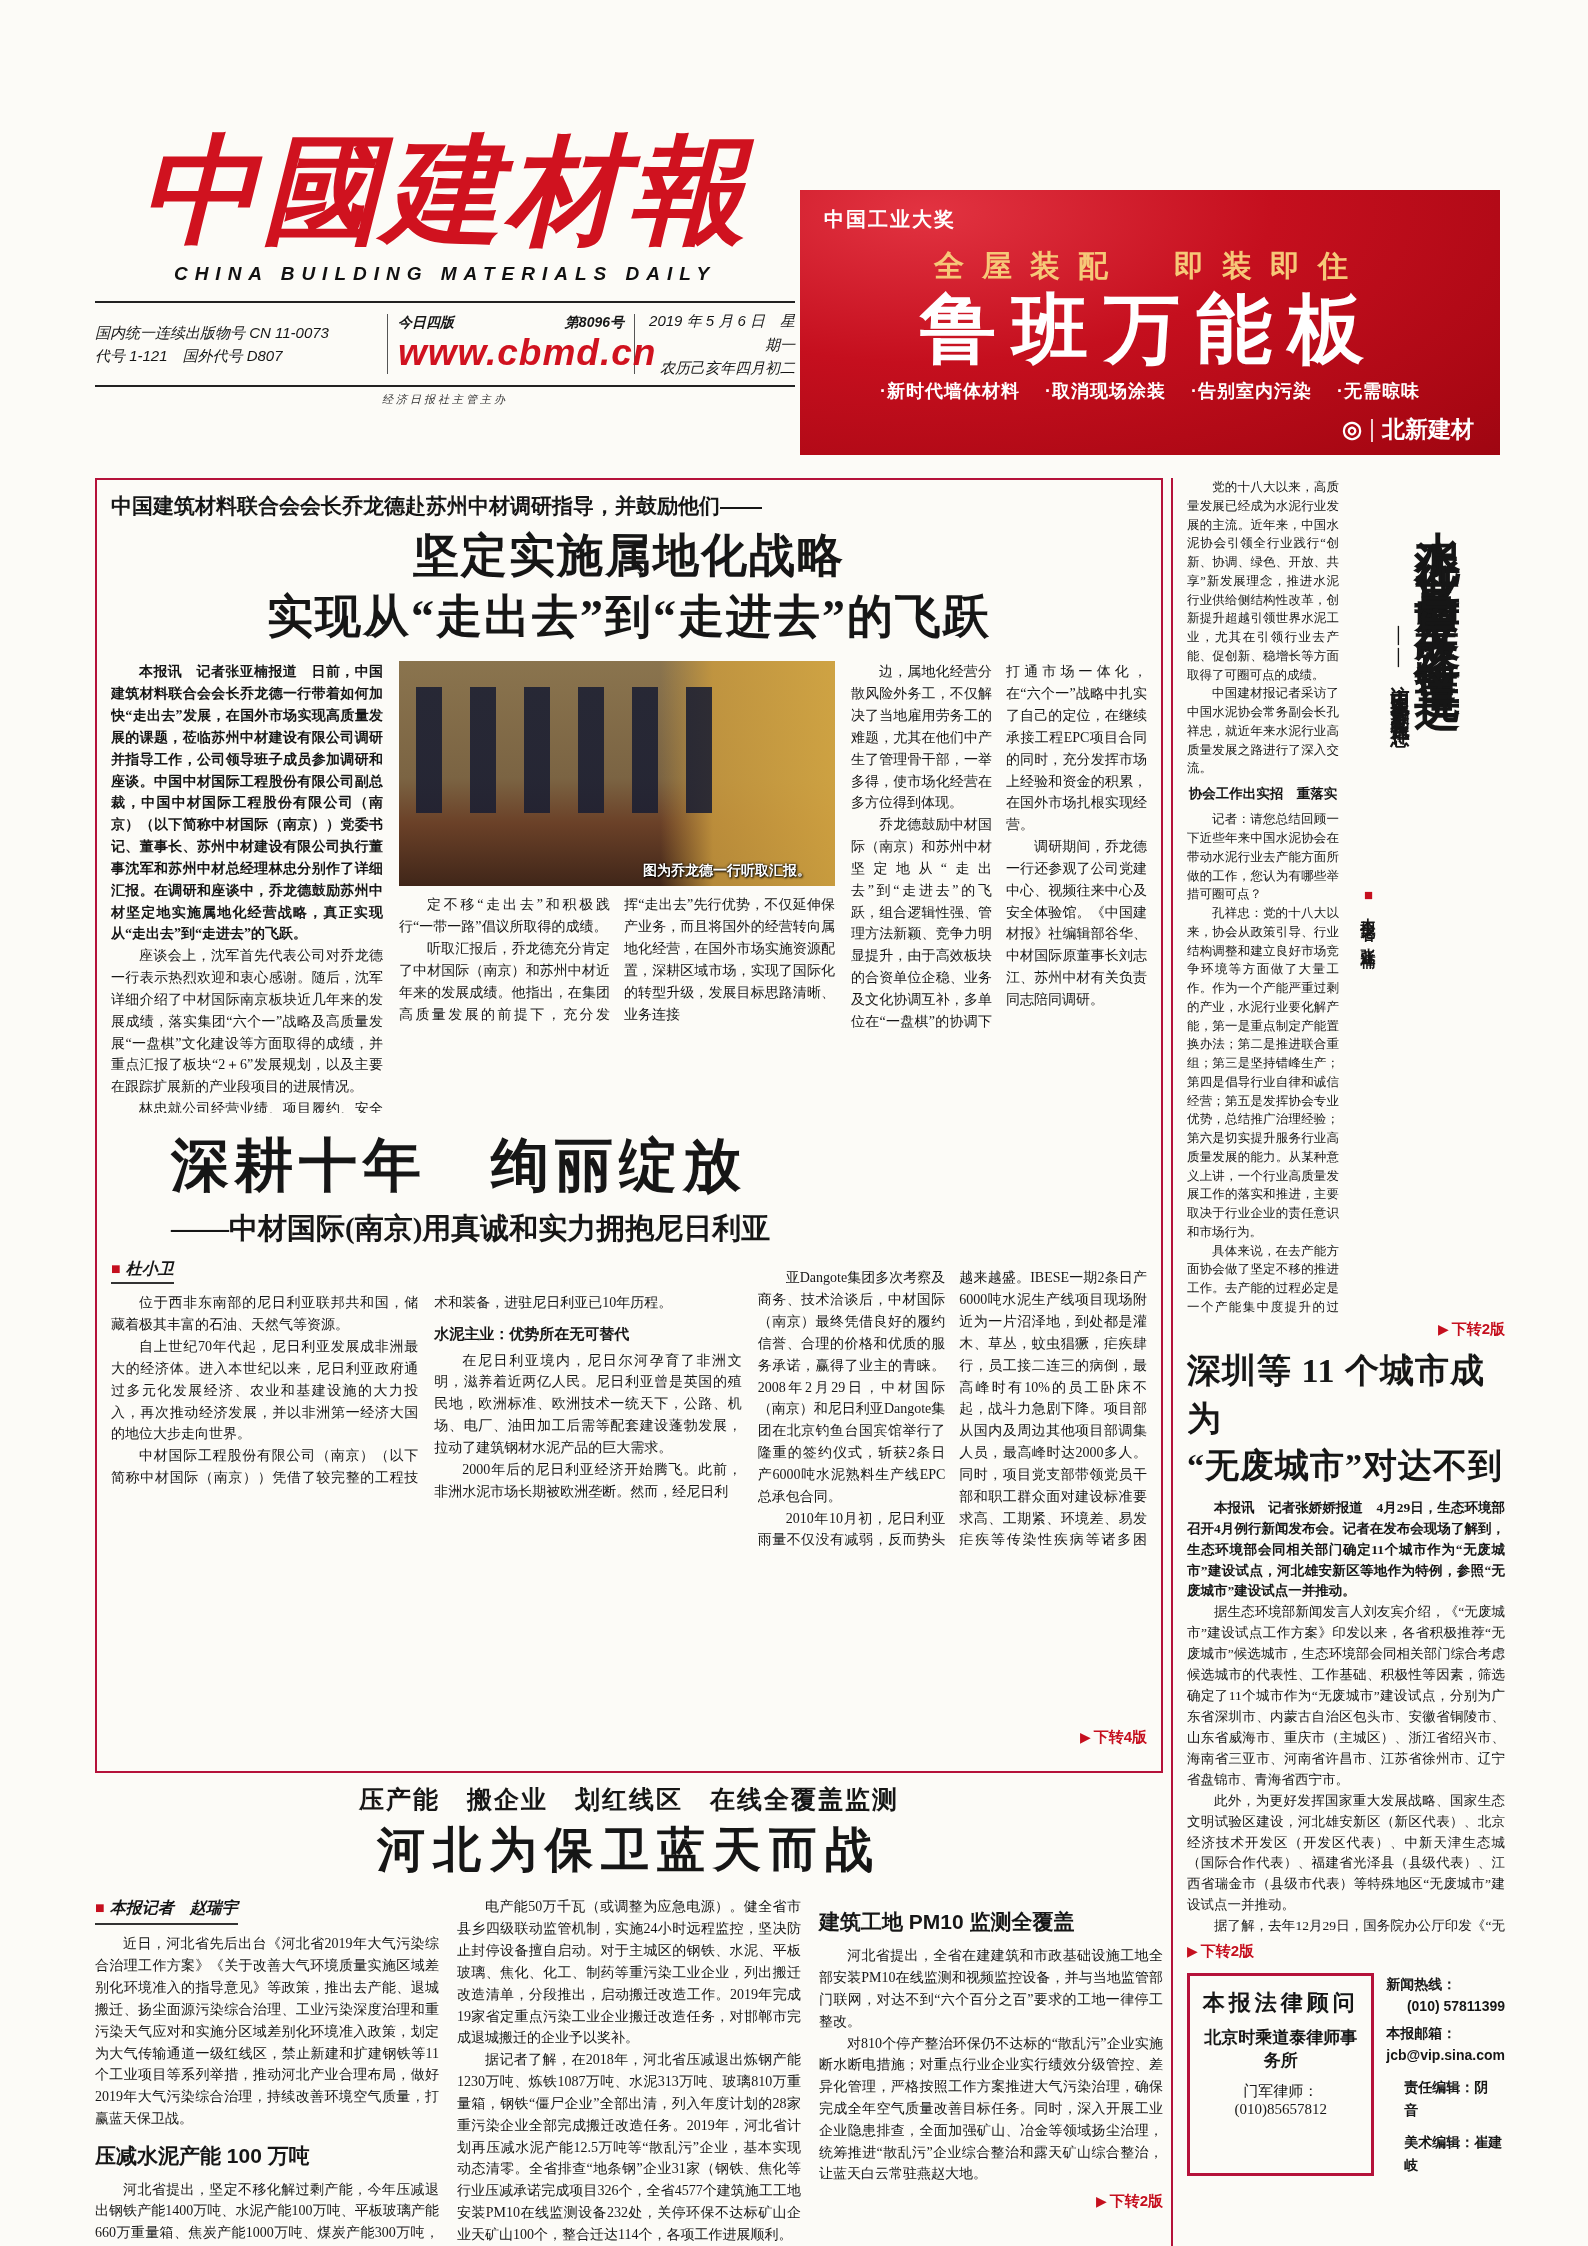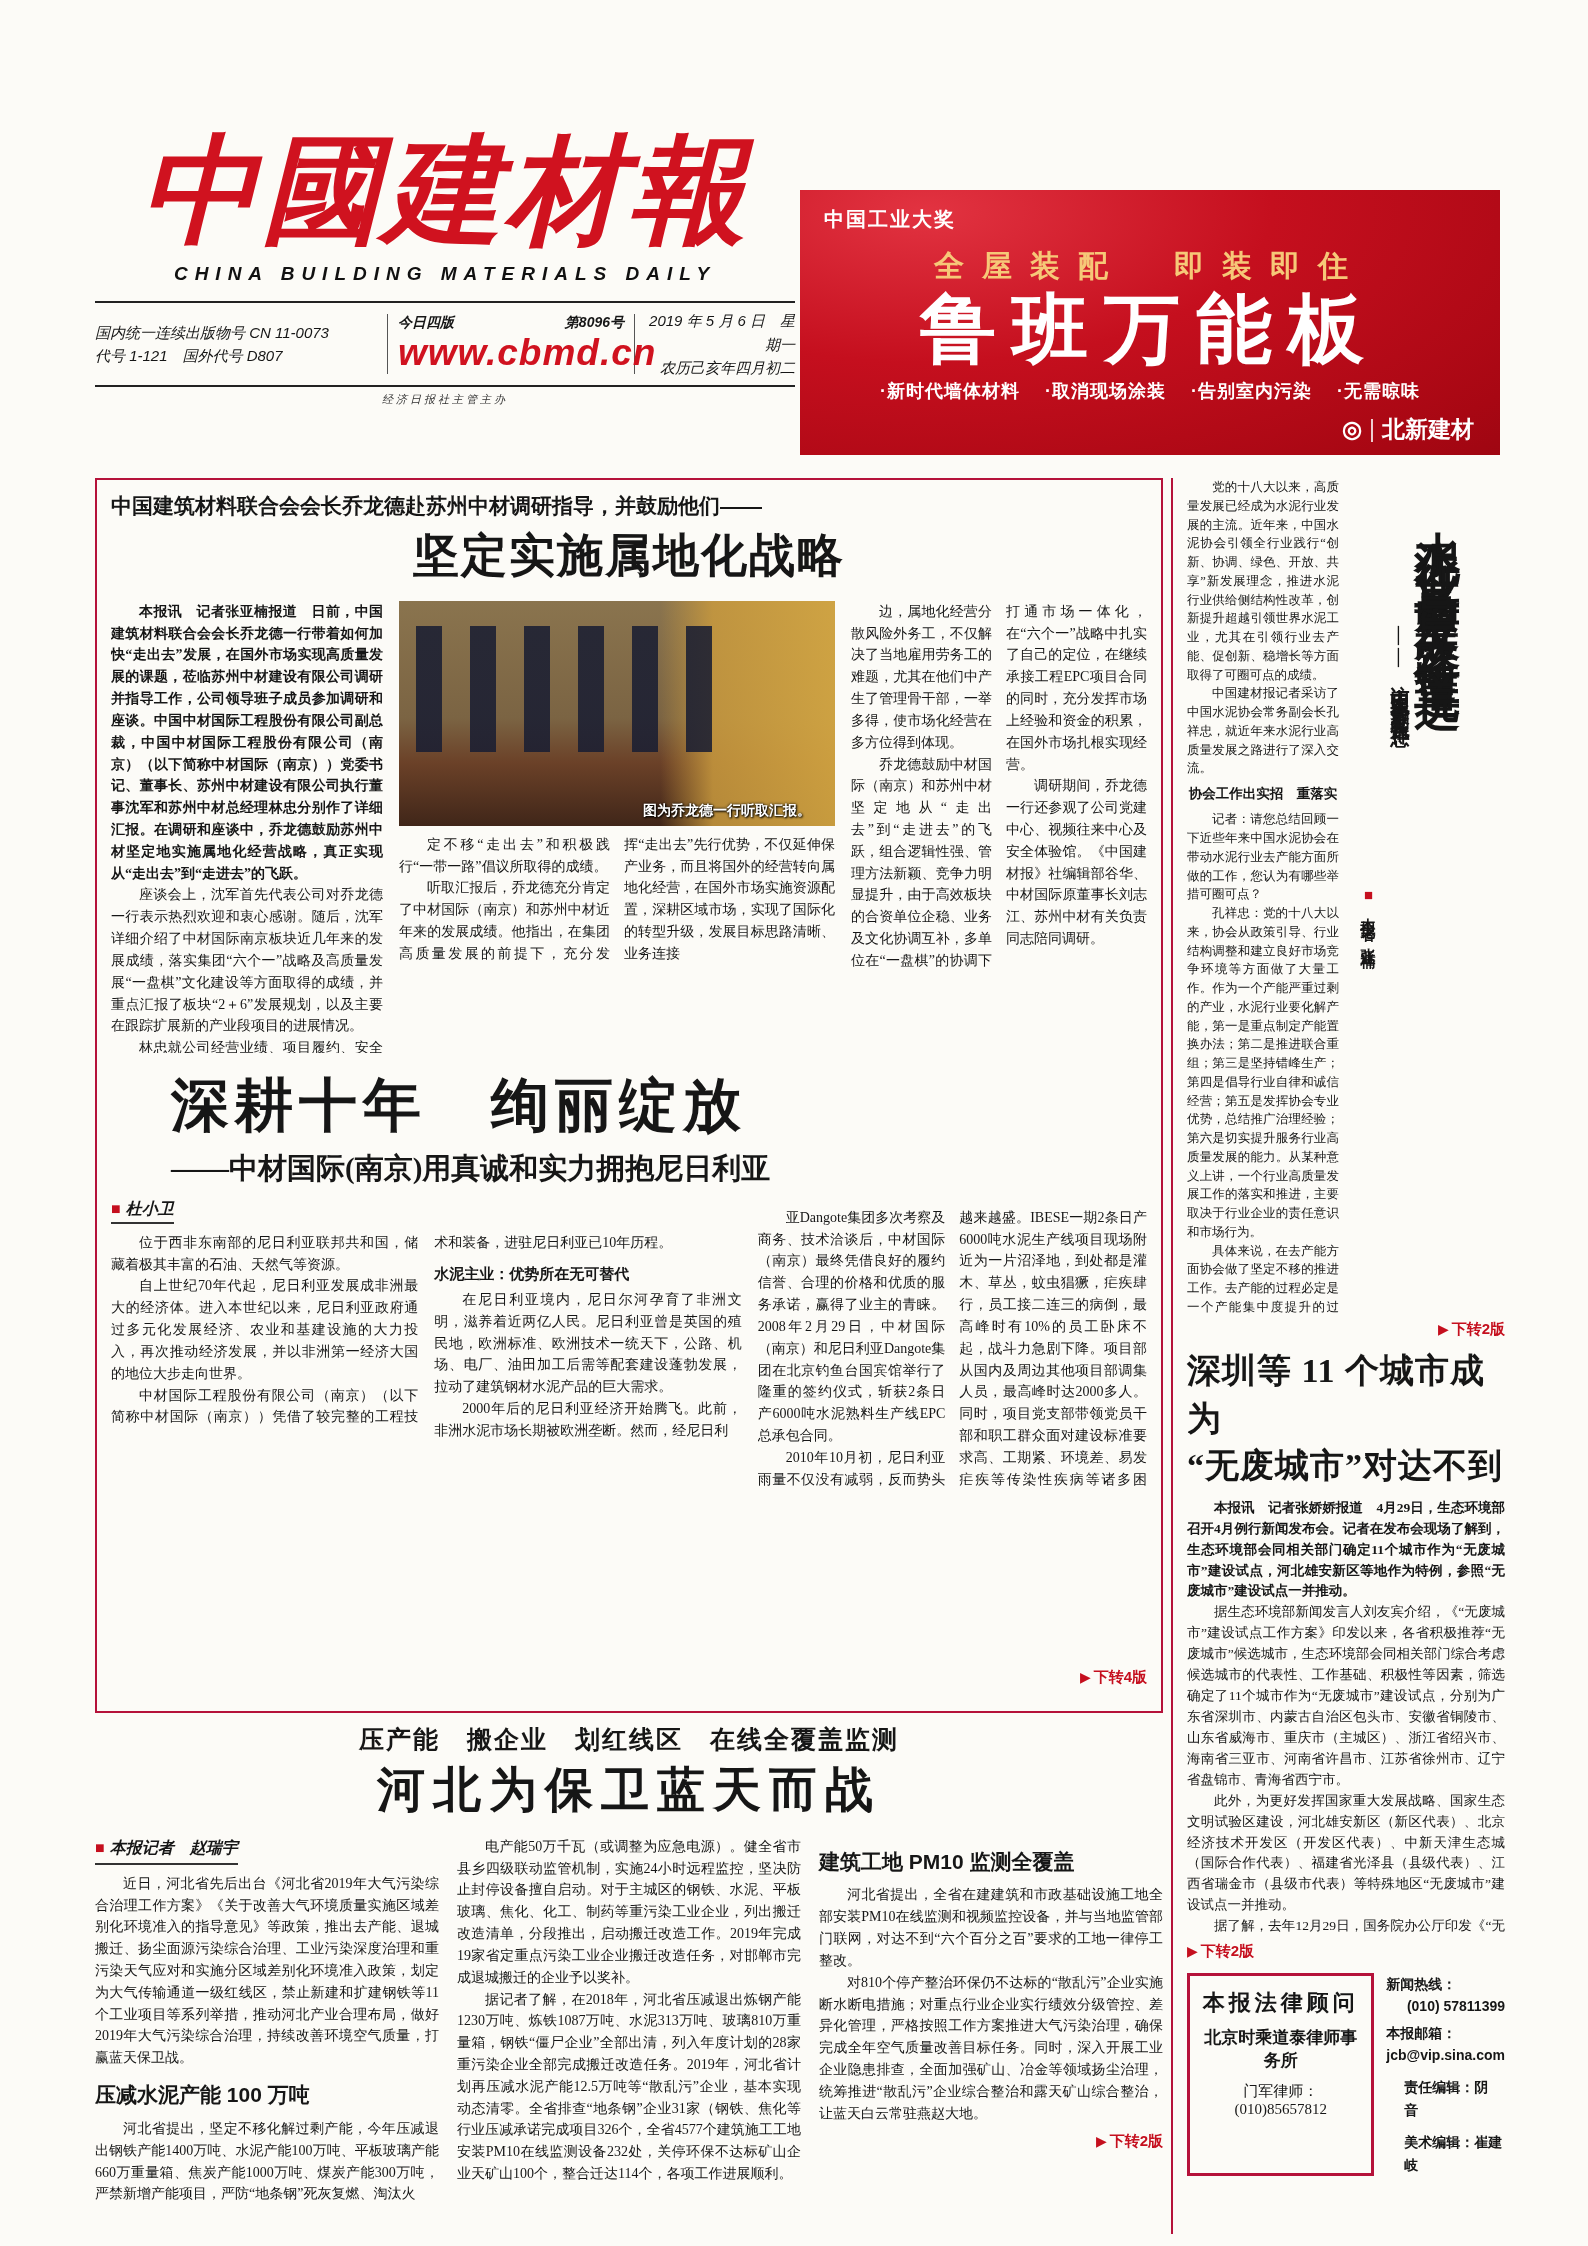--- a/index.html
+++ b/index.html
@@ -150,20 +150,21 @@
 
   <div class="main">
 
     <section class="leftsec">
       <div class="box1">
 
         <article>
           <div class="a1-kicker">中国建筑材料联合会会长乔龙德赴苏州中材调研指导，并鼓励他们——</div>
           <h1 class="a1-h">
             <span>坚定实施属地化战略</span><br>
+            <span>实现从“走出去”到“走进去”的飞跃</span>
           </h1>
           <div class="a1-cols">
             <div class="a1-c1 coltext">
               <p class="p lead">本报讯　记者张亚楠报道　日前，中国建筑材料联合会会长乔龙德一行带着如何加快“走出去”发展，在国外市场实现高质量发展的课题，莅临苏州中材建设有限公司调研并指导工作，公司领导班子成员参加调研和座谈。中国中材国际工程股份有限公司副总裁，中国中材国际工程股份有限公司（南京）（以下简称中材国际（南京））党委书记、董事长、苏州中材建设有限公司执行董事沈军和苏州中材总经理林忠分别作了详细汇报。在调研和座谈中，乔龙德鼓励苏州中材坚定地实施属地化经营战略，真正实现从“走出去”到“走进去”的飞跃。</p>
               <p class="p">座谈会上，沈军首先代表公司对乔龙德一行表示热烈欢迎和衷心感谢。随后，沈军详细介绍了中材国际南京板块近几年来的发展成绩，落实集团“六个一”战略及高质量发展“一盘棋”文化建设等方面取得的成绩，并重点汇报了板块“2＋6”发展规划，以及主要在跟踪扩展新的产业段项目的进展情况。</p>
               <p class="p">林忠就公司经营业绩、项目履约、安全生产、基层党建及未来发展思路等方面作了汇报，并介绍了公司近年来坚</p>
             </div>
             <div class="a1-mid">
               <figure class="photo photo-meeting">
                 <figcaption class="photo-cap">图为乔龙德一行听取汇报。</figcaption>

